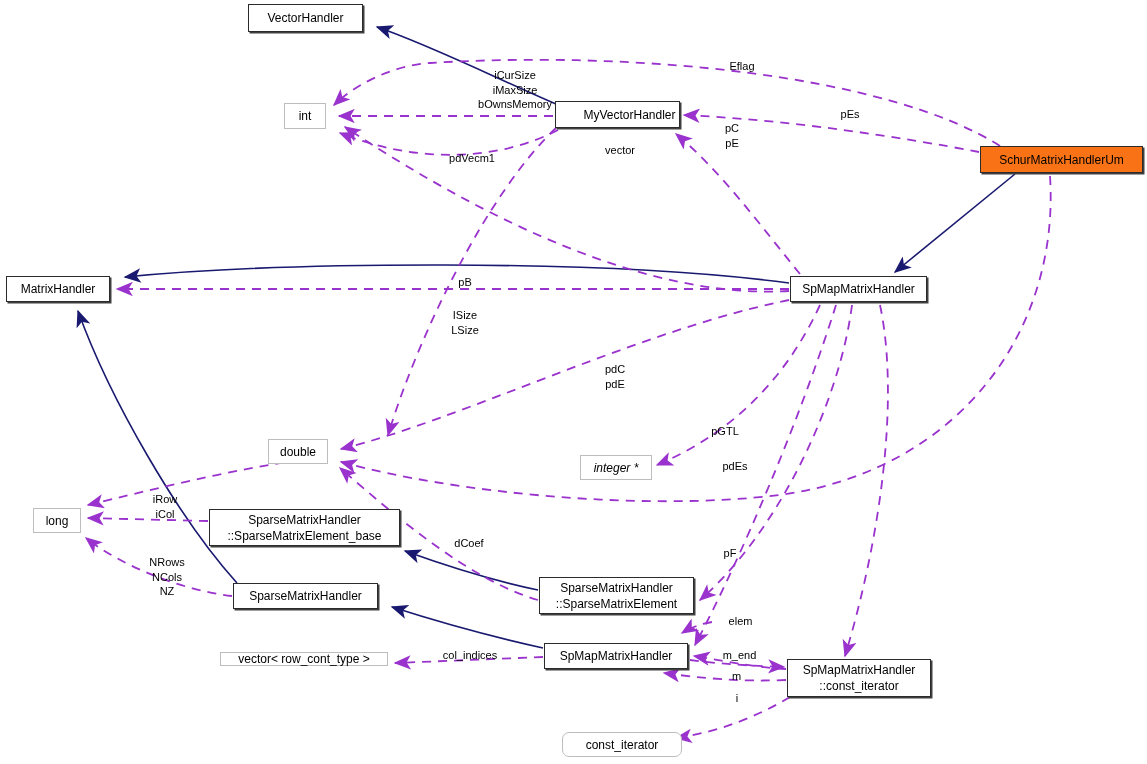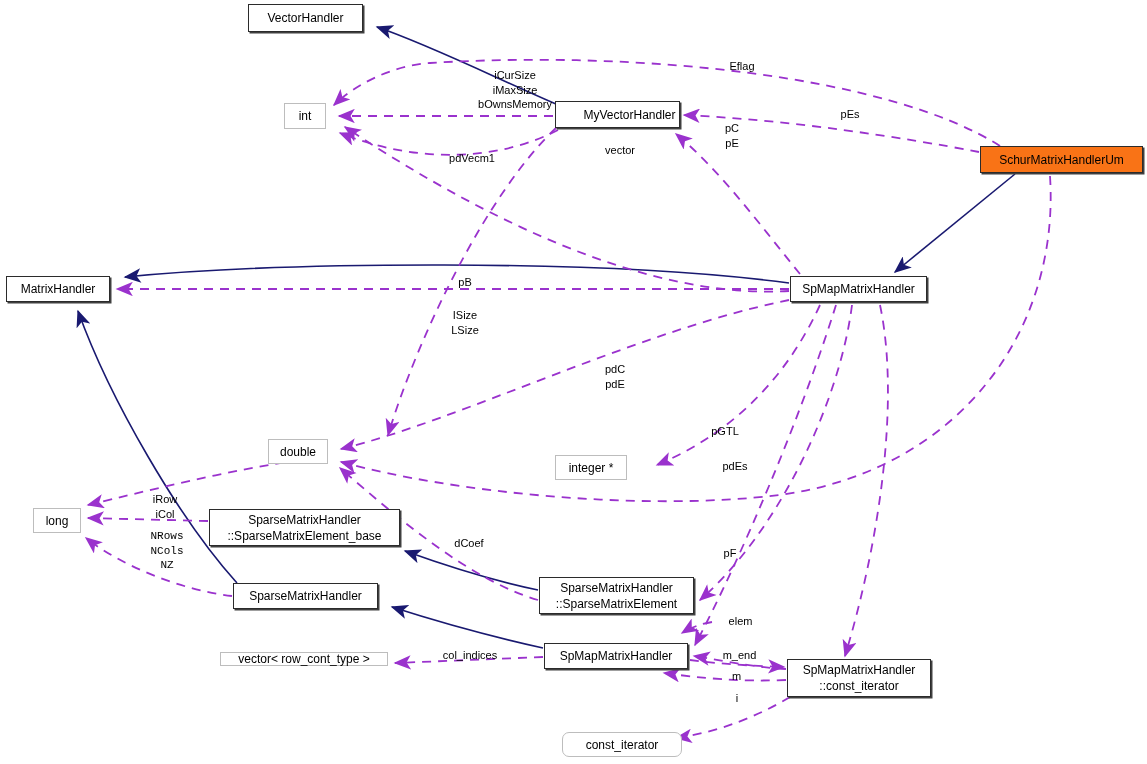--- a/index.html
+++ b/index.html
@@ -174,21 +174,21 @@
   </div>
 
   <div class="node-box solid" style="left:790px; top:276px; width:137px; height:26px;">
     <span class="node-line">SpMapMatrixHandler</span>
   </div>
 
   <div class="node-box thin" style="left:268px; top:439px; width:60px; height:25px;">
     <span class="node-line">double</span>
   </div>
 
-  <div class="node-box thin" style="left:555px; top:455px; width:72px; height:25px;">
+  <div class="node-box thin" style="left:580px; top:455px; width:72px; height:25px;font-style:italic;">
     <span class="node-line">integer *</span>
   </div>
 
   <div class="node-box thin" style="left:33px; top:508px; width:48px; height:25px;">
     <span class="node-line">long</span>
   </div>
 
   <div class="node-box solid" style="left:209px; top:509px; width:191px; height:37px;">
     <span class="node-line multiline">SparseMatrixHandler<br>::SparseMatrixElement_base</span>
   </div>
@@ -234,21 +234,21 @@
   <div class="edge-label" style="left:440px; top:308px; width:50px;">ISize<br>LSize</div>
 
   <div class="edge-label" style="left:590px; top:362px; width:50px;">pdC<br>pdE</div>
 
   <div class="edge-label" style="left:700px; top:424px; width:50px;">pGTL</div>
 
   <div class="edge-label" style="left:710px; top:459px; width:50px;">pdEs</div>
 
   <div class="edge-label" style="left:140px; top:492px; width:50px;">iRow<br>iCol</div>
 
-  <div class="edge-label" style="left:138px; top:529px; width:58px;font-family:Liberation Mono, monospace;">NRows<br>NCols<br>NZ</div>
+  <div class="edge-label" style="left:138px; top:555px; width:58px;">NRows<br>NCols<br>NZ</div>
 
   <div class="edge-label" style="left:444px; top:536px; width:50px;">dCoef</div>
 
   <div class="edge-label" style="left:715px; top:546px; width:30px;">pF</div>
 
   <div class="edge-label" style="left:718px; top:614px; width:45px;">elem</div>
 
   <div class="edge-label" style="left:425px; top:648px; width:90px;">col_indices</div>
 
   <div class="edge-label" style="left:712px; top:648px; width:55px;">m_end</div>

